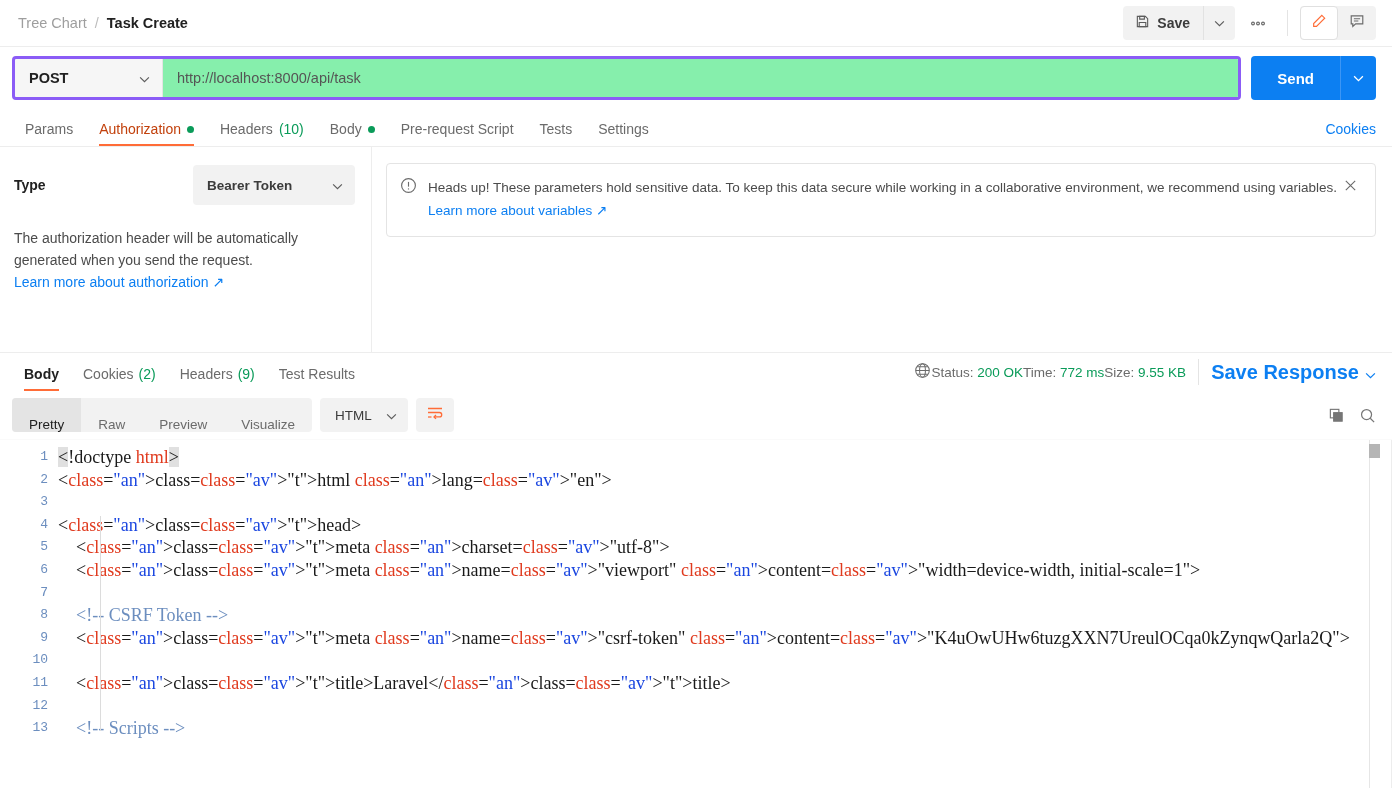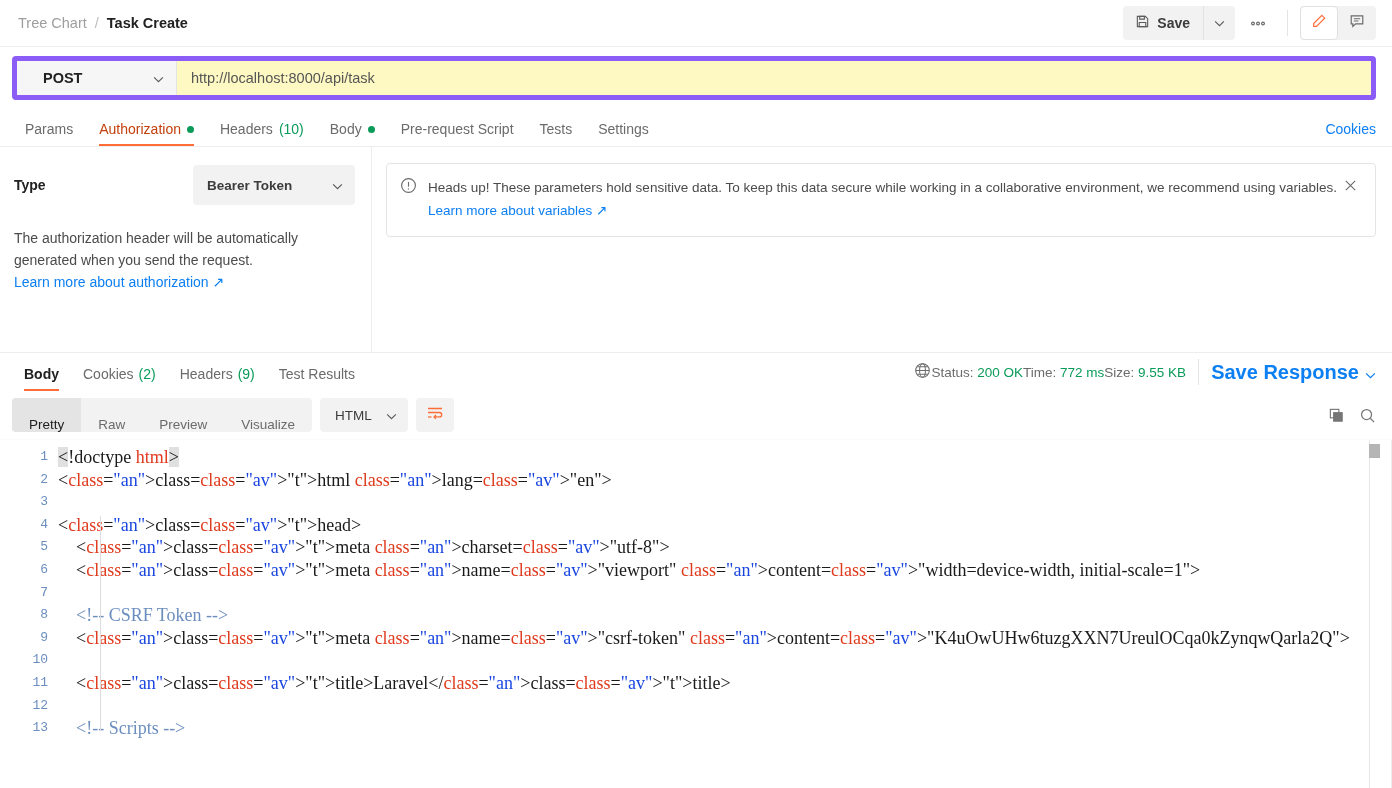--- a/index.html
+++ b/index.html
@@ -29,23 +29,23 @@
   .save-btn { display: flex; align-items: center; gap: 7px; padding: 0 13px 0 12px; height: 34px; font-size: 14px; color: #3c3c3c; cursor: pointer; font-weight: bold; }
   .save-caret { width: 32px; height: 34px; display: flex; align-items: center; justify-content: center; border-left: 1px solid #e2e2e2; cursor: pointer; }
   .dots-btn { width: 34px; height: 34px; display: flex; align-items: center; justify-content: center; margin-left: 6px; cursor: pointer; color: #6b6b6b; letter-spacing: 1px; font-size: 12px; }
   .vdiv { width: 1px; height: 26px; background: #e4e4e4; margin: 0 12px; }
   .icon-pair { display: flex; align-items: center; background: #f2f2f2; border-radius: 4px; height: 34px; }
   .ip-btn { width: 38px; height: 34px; display: flex; align-items: center; justify-content: center; cursor: pointer; }
   .ip-btn.active { background: #ffffff; border: 1px solid #e0e0e0; border-radius: 4px; }
 
   
   .urlrow { flex: 0 0 62px; display: flex; align-items: center; padding: 0 16px 0 12px; gap: 10px; }
-  .url-wrap { flex: 1; display: flex; height: 44px; background: #f6f6f6; border: 5px solid #8b5cf6; border-radius: 4px; overflow: hidden; padding-left: 12px; }
+  .url-wrap { flex: 1; display: flex; height: 44px; background: #f6f6f6; border: 3px solid #8b5cf6; border-radius: 4px; overflow: hidden; }
   .method { width: 148px; display: flex; align-items: center; justify-content: space-between; padding: 0 12px 0 14px; font-size: 14.5px; font-weight: bold; color: #212121; border-right: 1px solid #e4e4e4; cursor: pointer; }
-  .urlinput { flex: 1; display: flex; align-items: center; padding: 0 14px; font-size: 14.5px; color: #555555; background: #fef9c3; }
+  .urlinput { flex: 1; display: flex; align-items: center; padding: 0 14px; font-size: 14.5px; color: #555555; background: #86efac; }
   .send-group { display: flex; height: 44px; border-radius: 4px; overflow: hidden; }
   .send-btn { background: #0c7ff2; color: #ffffff; font-size: 15px; font-weight: bold; padding: 0 26px; display: flex; align-items: center; cursor: pointer; }
   .send-caret { background: #0c7ff2; color: #ffffff; width: 36px; display: flex; align-items: center; justify-content: center; border-left: 1px solid #3c96f5; cursor: pointer; }
 
   
   .reqtabs { flex: 0 0 38px; display: flex; align-items: flex-end; padding: 0 16px 0 12px; border-bottom: 1px solid #ededed; }
   .rtab { display: flex; align-items: center; gap: 6px; padding: 0 13px 9px; font-size: 14px; color: #6b6b6b; cursor: pointer; position: relative; }
   .rtab.active { color: #c2410c; }
   .rtab.active::after { content: ""; position: absolute; left: 13px; right: 13px; bottom: 0; height: 2px; background: #ff6c37; }
   .dot { width: 7px; height: 7px; border-radius: 50%; background: #0a9b59; display: inline-block; }
@@ -167,20 +167,28 @@
       <div class="method">
         <span>POST</span>
         <span>
           <svg width="11" height="7" viewBox="0 0 12 8" fill="none" stroke="#5c5c5c" stroke-width="1.3">
               <path d="M1 1.5L6 6.5L11 1.5"></path>
             </svg>
         </span>
       </div>
       <div class="urlinput">http://localhost:8000/api/task</div>
     </div>
+    <div class="send-group">
+      <div class="send-btn">Send</div>
+      <div class="send-caret">
+        <svg width="11" height="7" viewBox="0 0 12 8" fill="none" stroke="#ffffff" stroke-width="1.5">
+            <path d="M1 1.5L6 6.5L11 1.5"></path>
+          </svg>
+      </div>
+    </div>
   </div>
 
   <div class="reqtabs">
     <div class="rtab">
       <span>Params</span>
     </div>
     <div class="rtab active">
       <span>Authorization</span>
       <span class="dot"></span>
     </div>

